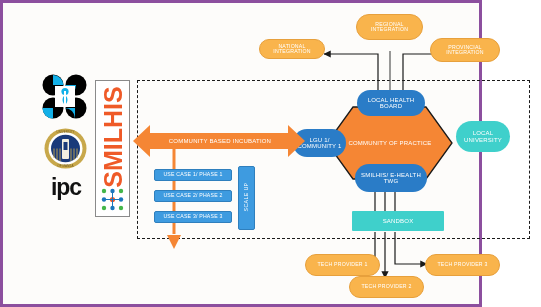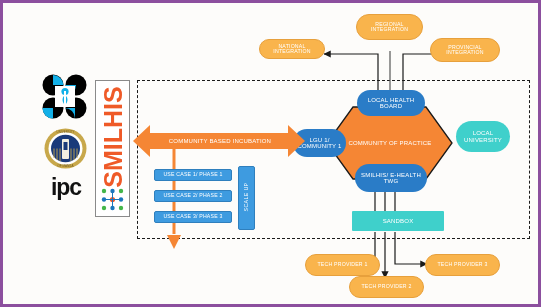--- a/index.html
+++ b/index.html
@@ -1,17 +1,17 @@
 <!DOCTYPE html>
 <html><head>
 <meta charset="utf-8">
 <style>
   html,body{margin:0;padding:0;background:#ffffff;}
   body{width:541px;height:307px;font-family:"Liberation Sans",sans-serif;overflow:hidden;}
-  #frame{position:absolute;left:0;top:0;width:541px;height:307px;box-sizing:border-box;
+  #frame{position:absolute;left:0;top:0;width:482px;height:307px;box-sizing:border-box;
          border:3px solid #8c4f9e;background:#fdfcfa;}
   #canvas{position:absolute;left:3px;top:3px;width:535px;height:301px;}
   .node{position:absolute;box-sizing:border-box;display:flex;align-items:center;
         justify-content:center;text-align:center;color:#ffffff;
         font-variant:small-caps;letter-spacing:.2px;line-height:1.05;}
   .oval{border-radius:999px;}
   .orange-oval{background:#f9b44c;border:1px solid #e7a03c;}
   .blue-oval{background:#2a7cc7;}
   .teal-oval{background:#3fd0cb;}
   .blue-rect{background:#3e9be0;border:1px solid #2f7fbd;border-radius:2px;}

